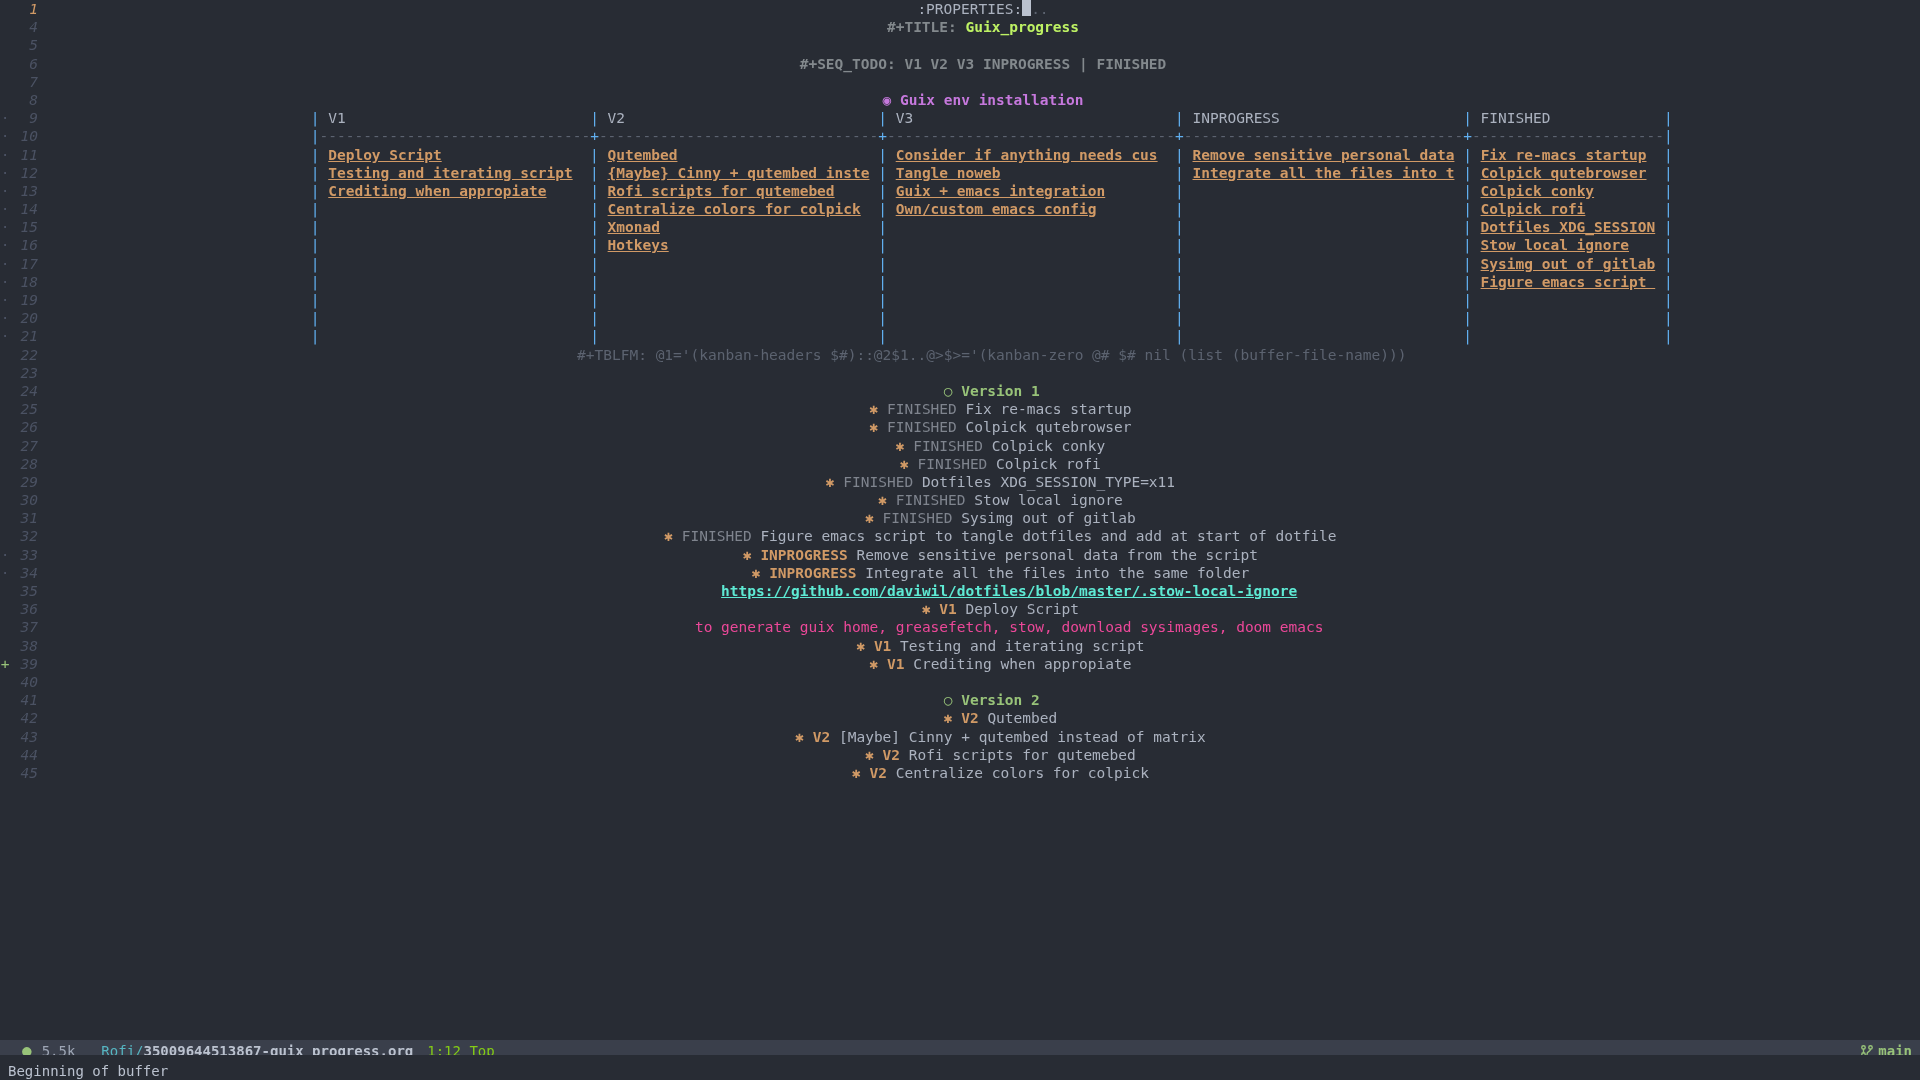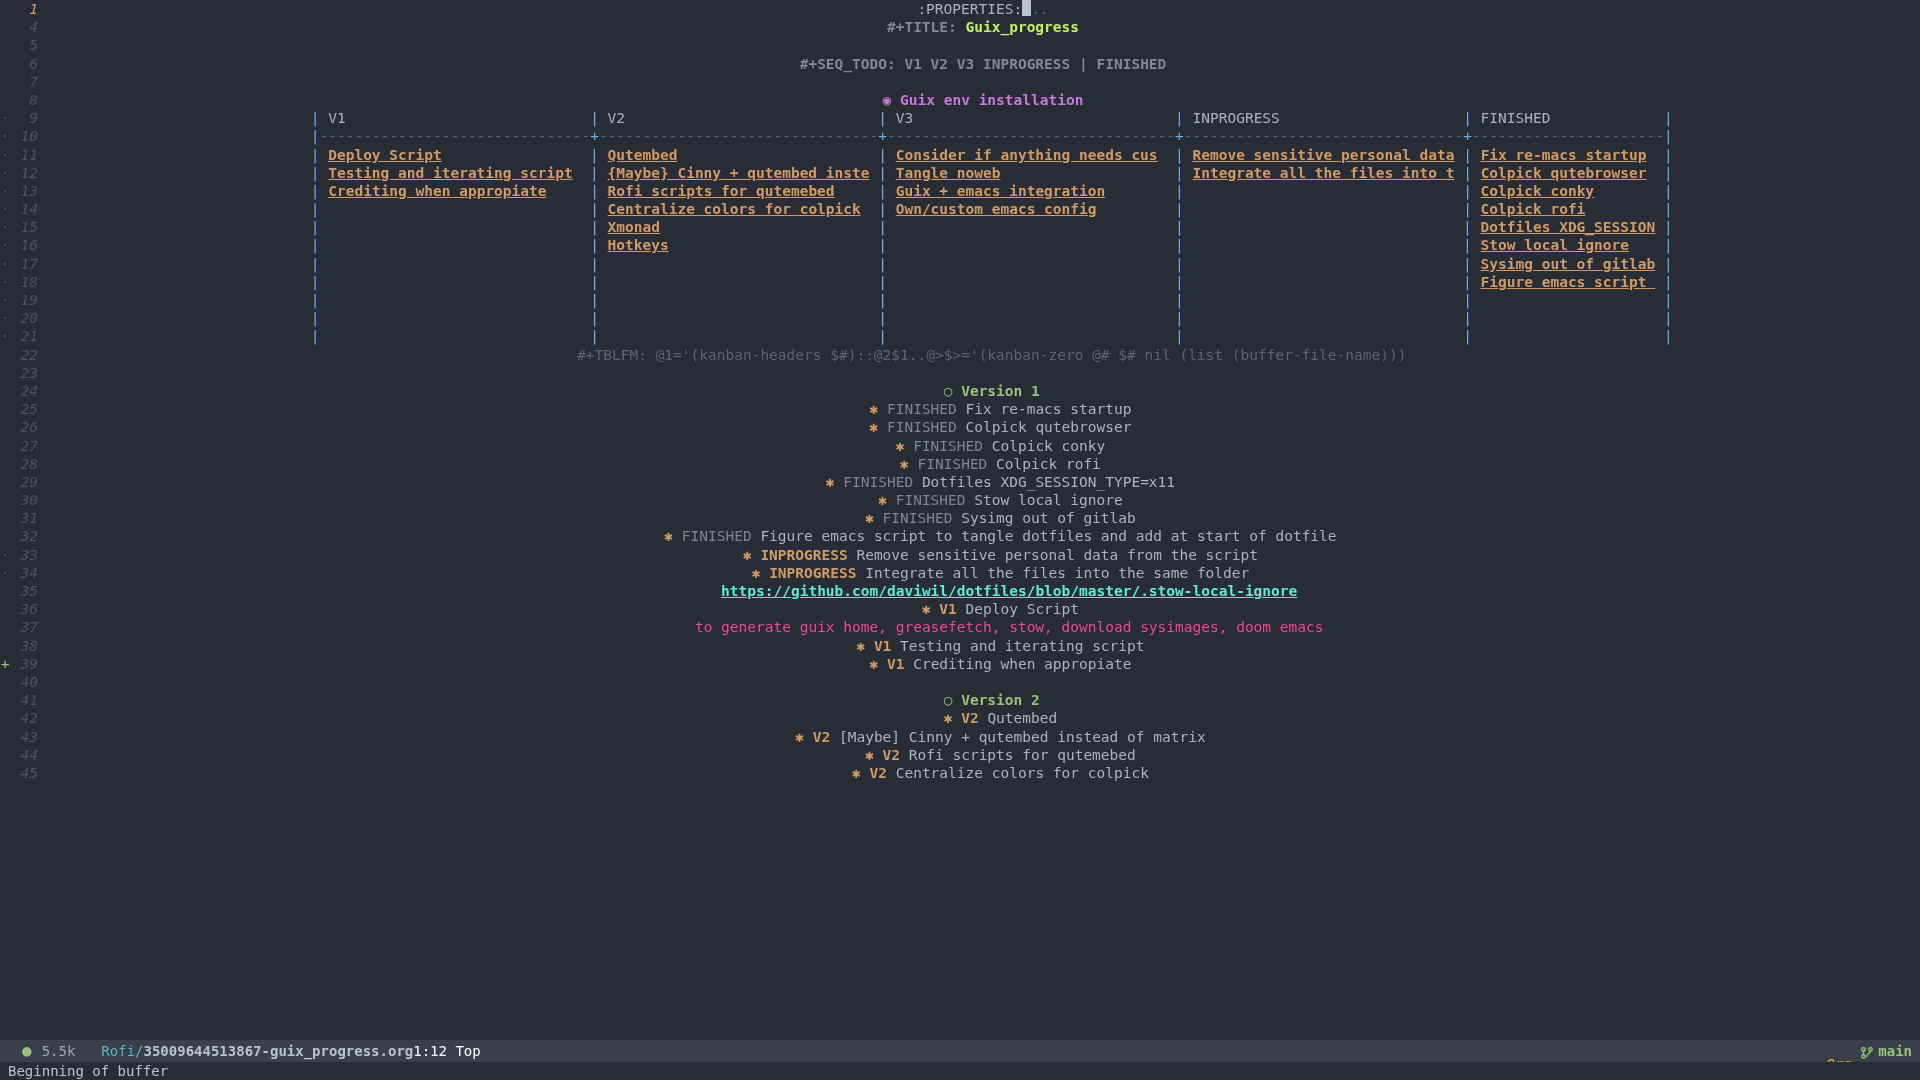--- a/index.html
+++ b/index.html
@@ -73,29 +73,29 @@
     color: #9da5b4;
     display: flex;
     align-items: center;
     padding: 0 8px;
     font-size: 14px;
   }
   .ml-dot { color: #98c379; margin: 0 10px 0 14px; font-size: 16px; }
   .ml-size { color: #9da5b4; margin-right: 26px; }
   .ml-dir { color: #56b6c2; }
   .ml-file { color: #bbc2cf; font-weight: bold; }
-  .ml-pos { color: #ffffff; }
+  .ml-pos { color: #84cc16; margin-left: 14px; }
   .ml-right { margin-left: auto; display: flex; align-items: center; gap: 8px; }
   .ml-mode { color: #eab308; font-weight: normal; margin-top: 26px; }
-  .ml-branch { color: #98c379; font-weight: bold; display: flex; align-items: flex-end; gap: 4px; }
+  .ml-branch { color: #98c379; font-weight: bold; display: flex; align-items: center; gap: 4px; }
 
   .echo {
     position: absolute;
     left: 0; right: 0; bottom: 0;
-    height: 18px;
+    height: 25px;
     background: #282c34;
     color: #bbc2cf;
     padding: 0 8px;
     font-size: 14px;
     display: flex;
     align-items: flex-end;
   }
   .echo-bar {
     position: absolute;
     left: 0; bottom: 0; width: 3px; height: 18px;

